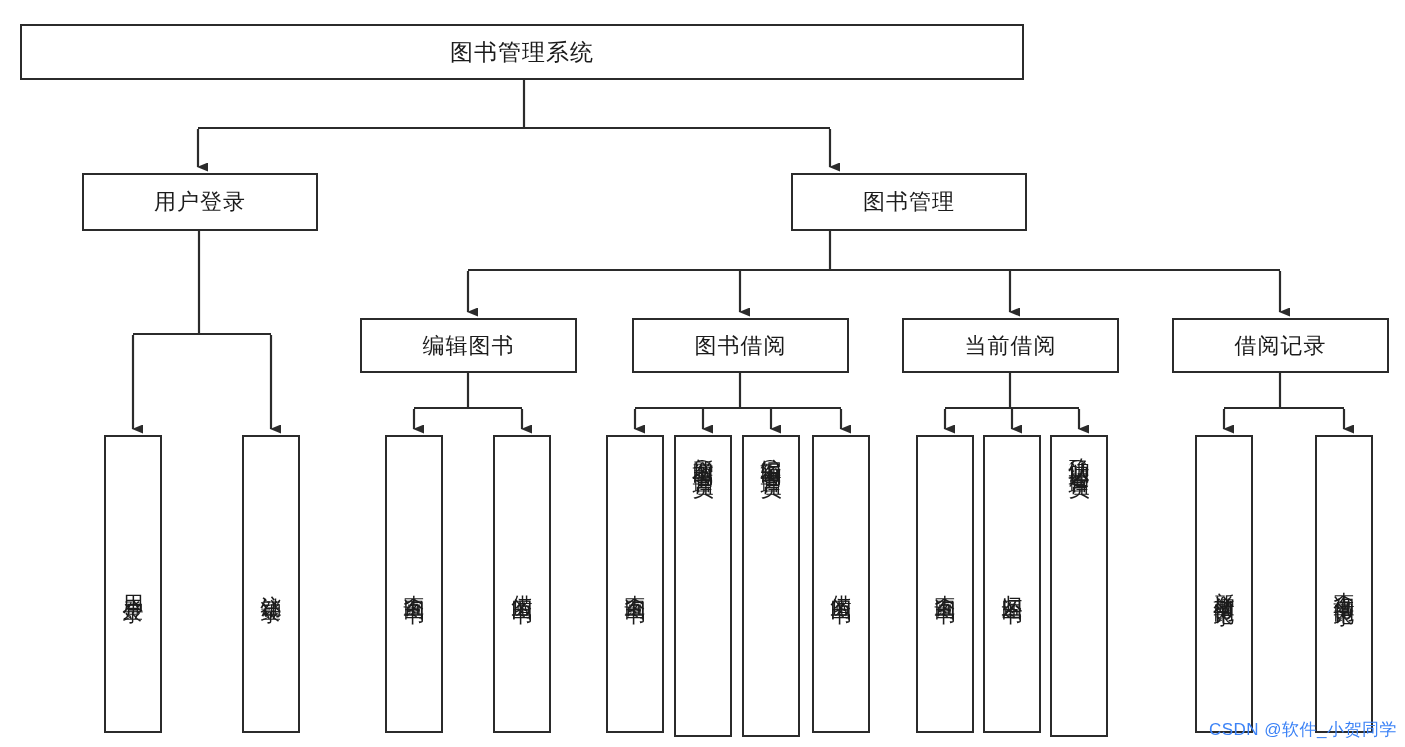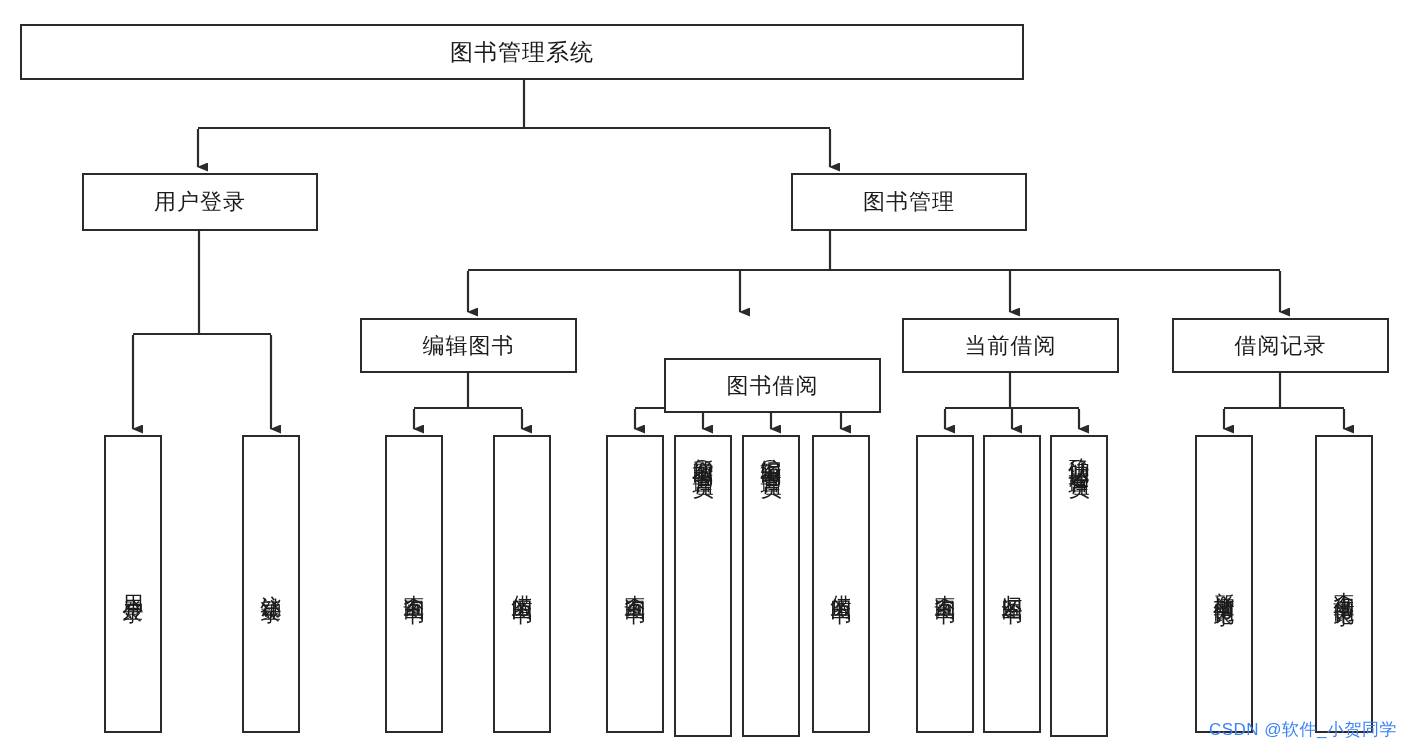--- a/index.html
+++ b/index.html
@@ -138,21 +138,21 @@
   <div class="node level2" style="left:82px; top:173px; width:236px; height:58px;">
     <span class="htext">用户登录</span>
   </div>
   <div class="node level2" style="left:753px; top:173px; width:236px; height:58px;margin-left:38px;">
     <span class="htext">图书管理</span>
   </div>
 
   <div class="node level2" style="left:360px; top:318px; width:217px; height:55px;">
     <span class="htext">编辑图书</span>
   </div>
-  <div class="node level2" style="left:664px; top:318px; width:217px; height:55px;margin-top:40px;">
+  <div class="node level2" style="left:632px; top:318px; width:217px; height:55px;">
     <span class="htext">图书借阅</span>
   </div>
   <div class="node level2" style="left:902px; top:318px; width:217px; height:55px;">
     <span class="htext">当前借阅</span>
   </div>
   <div class="node level2" style="left:1172px; top:318px; width:217px; height:55px;">
     <span class="htext">借阅记录</span>
   </div>
 
   <div class="node leaf centered" style="left:104px; top:435px; width:58px; height:298px;">

